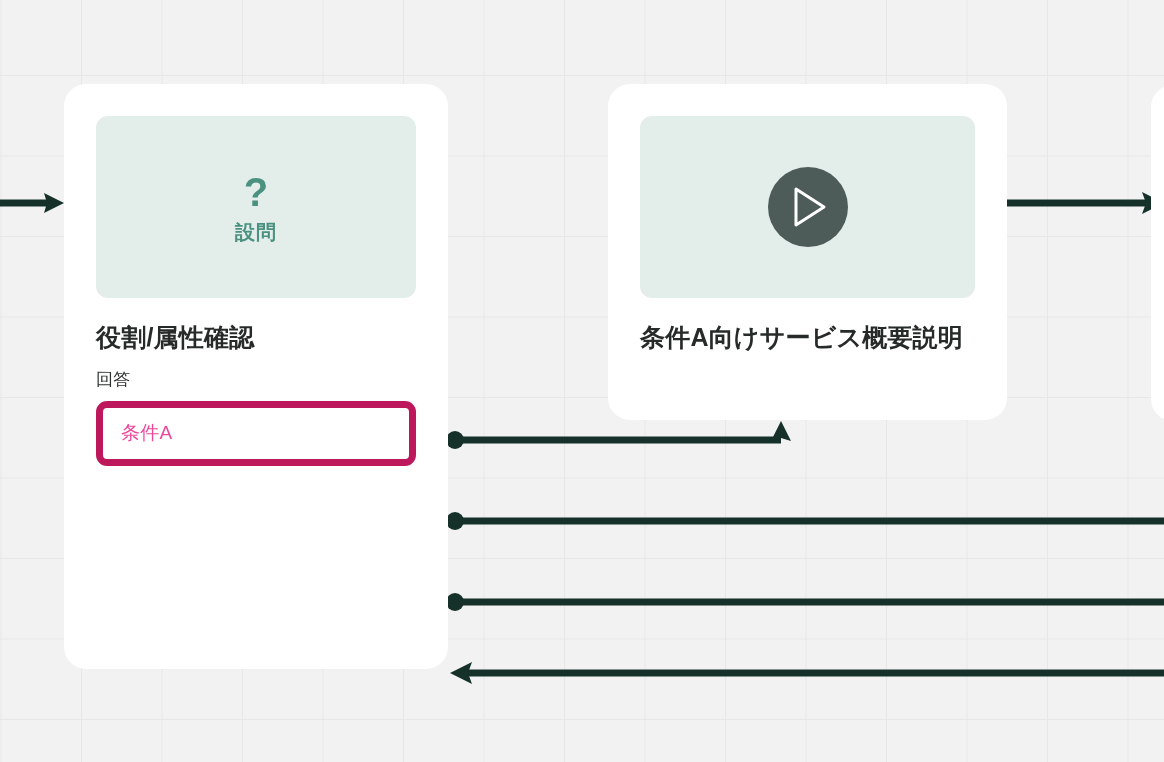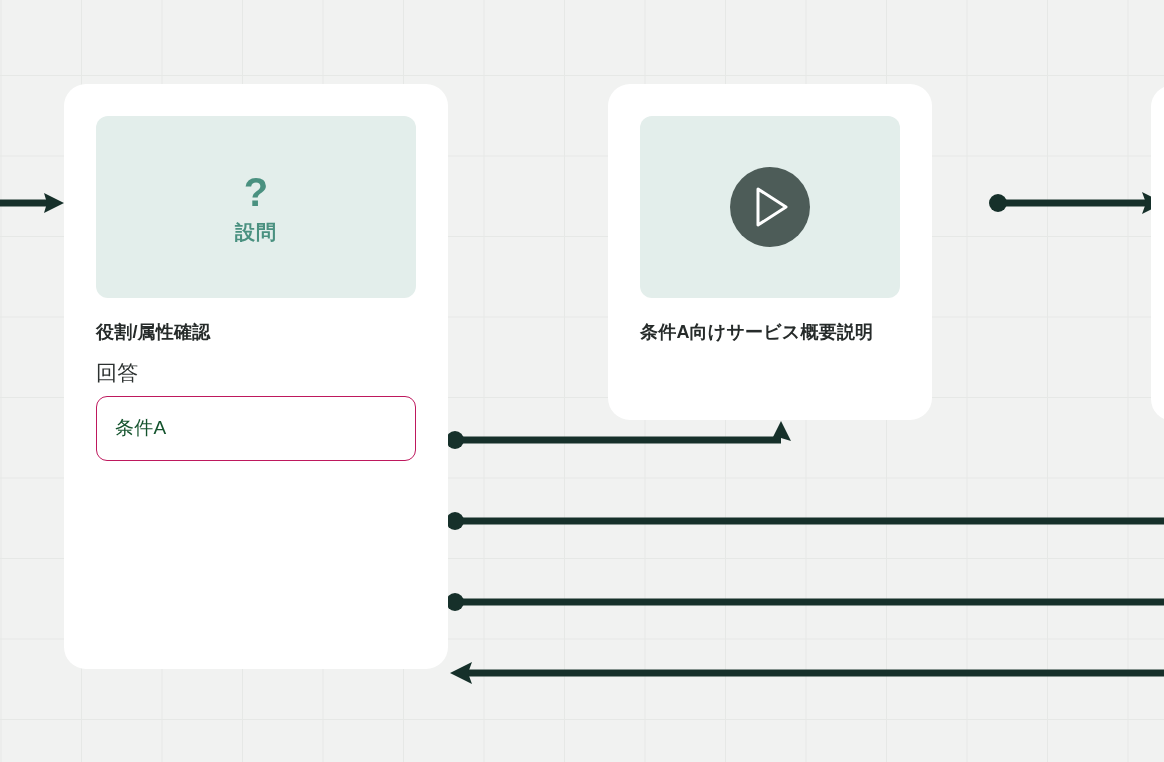--- a/index.html
+++ b/index.html
@@ -44,21 +44,21 @@
     left: 64px;
     top: 84px;
     width: 384px;
     height: 585px;
     padding: 32px 32px 0 32px;
   }
 
   .node-media {
     left: 608px;
     top: 84px;
-    width: 324px;
+    width: 399px;
     height: 336px;
     padding: 32px 32px 0 32px;
   }
 
   .node-partial {
     left: 1151px;
     top: 85px;
     width: 80px;
     height: 336px;
     border-radius: 22px;
@@ -96,50 +96,50 @@
     height: 80px;
     border-radius: 50%;
     background: #4d5c58;
     display: flex;
     align-items: center;
     justify-content: center;
   }
 
   .node-title {
     margin-top: 22px;
-    font-size: 18px;
+    font-size: 25px;
     font-weight: bold;
     color: #262b2a;
     line-height: 1.42;
     letter-spacing: 0.2px;
   }
 
   .answers-label {
     margin-top: 14px;
-    font-size: 21px;
+    font-size: 17px;
     color: #2c3130;
     line-height: 1.2;
     letter-spacing: 0.3px;
   }
 
   .answer-list {
     margin-top: 11px;
   }
 
   .answer-option {
     height: 65px;
-    border: 1px solid #be185d;
+    border: 7px solid #be185d;
     border-radius: 11px;
     background: #ffffff;
     display: flex;
     align-items: center;
     padding-left: 18px;
     box-sizing: border-box;
     font-size: 19px;
-    color: #14532d;
+    color: #ec4899;
     margin-bottom: 15px;
     letter-spacing: 0.2px;
   }
 </style>
 </head>
 <body>
 
 <div id="canvas">
 
   <svg id="edges" viewBox="0 0 1164 762" width="1164" height="762">

